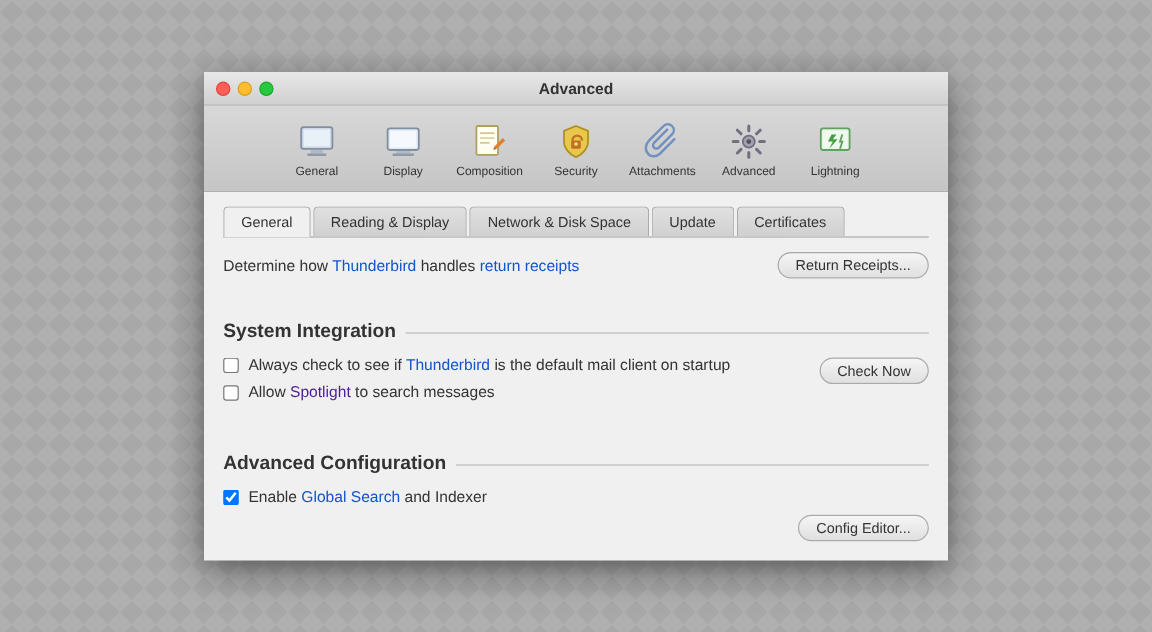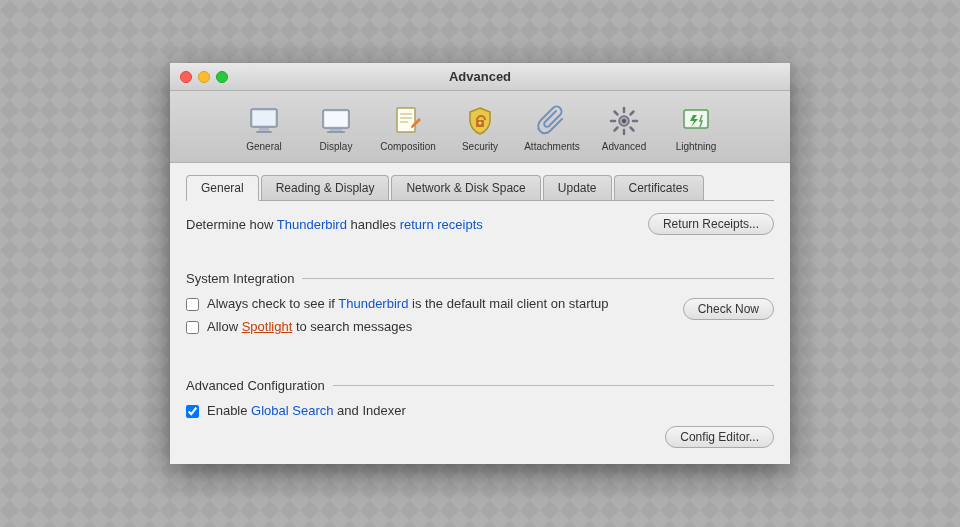--- a/index.html
+++ b/index.html
@@ -148,22 +148,22 @@
       border: 1px solid #aaa;
       border-radius: 12px;
       padding: 3px 14px;
       font-size: 12px;
       color: #333;
       cursor: pointer;
       white-space: nowrap;
     }
 
     .group-label {
-      font-size: 13px;
-      font-weight: normal;
+      font-size: 16px;
+      font-weight: bold;
       color: #333;
       margin-bottom: 10px;
       display: flex;
       align-items: center;
       gap: 8px;
       margin-top: 36px;
     }
 
     .group-label::after {
       content: '';
@@ -349,21 +349,21 @@
         <div class="checkboxes-left">
           <div class="checkbox-row">
             <input type="checkbox" style="">
             <span class="checkbox-text">
               <span>Always check to see if </span><span style="color:#1155cc;">Thunderbird</span><span> is the default mail client on startup</span>
             </span>
           </div>
           <div class="checkbox-row" style="margin-top: 4px;">
             <input type="checkbox" style="">
             <span class="checkbox-text">
-              <span>Allow </span><span style="color:#c2410c;text-decoration:underline;">Spotlight</span><span> to search messages</span>
+              <span>Allow </span><span style="color:#4c1d95;">Spotlight</span><span> to search messages</span>
             </span>
           </div>
         </div>
         <div style="display:flex; align-items:flex-end; padding-top: 2px;">
           <button class="mac-button">Check Now</button>
         </div>
       </div>
     </div>
 
     <div class="advanced-config-section">

